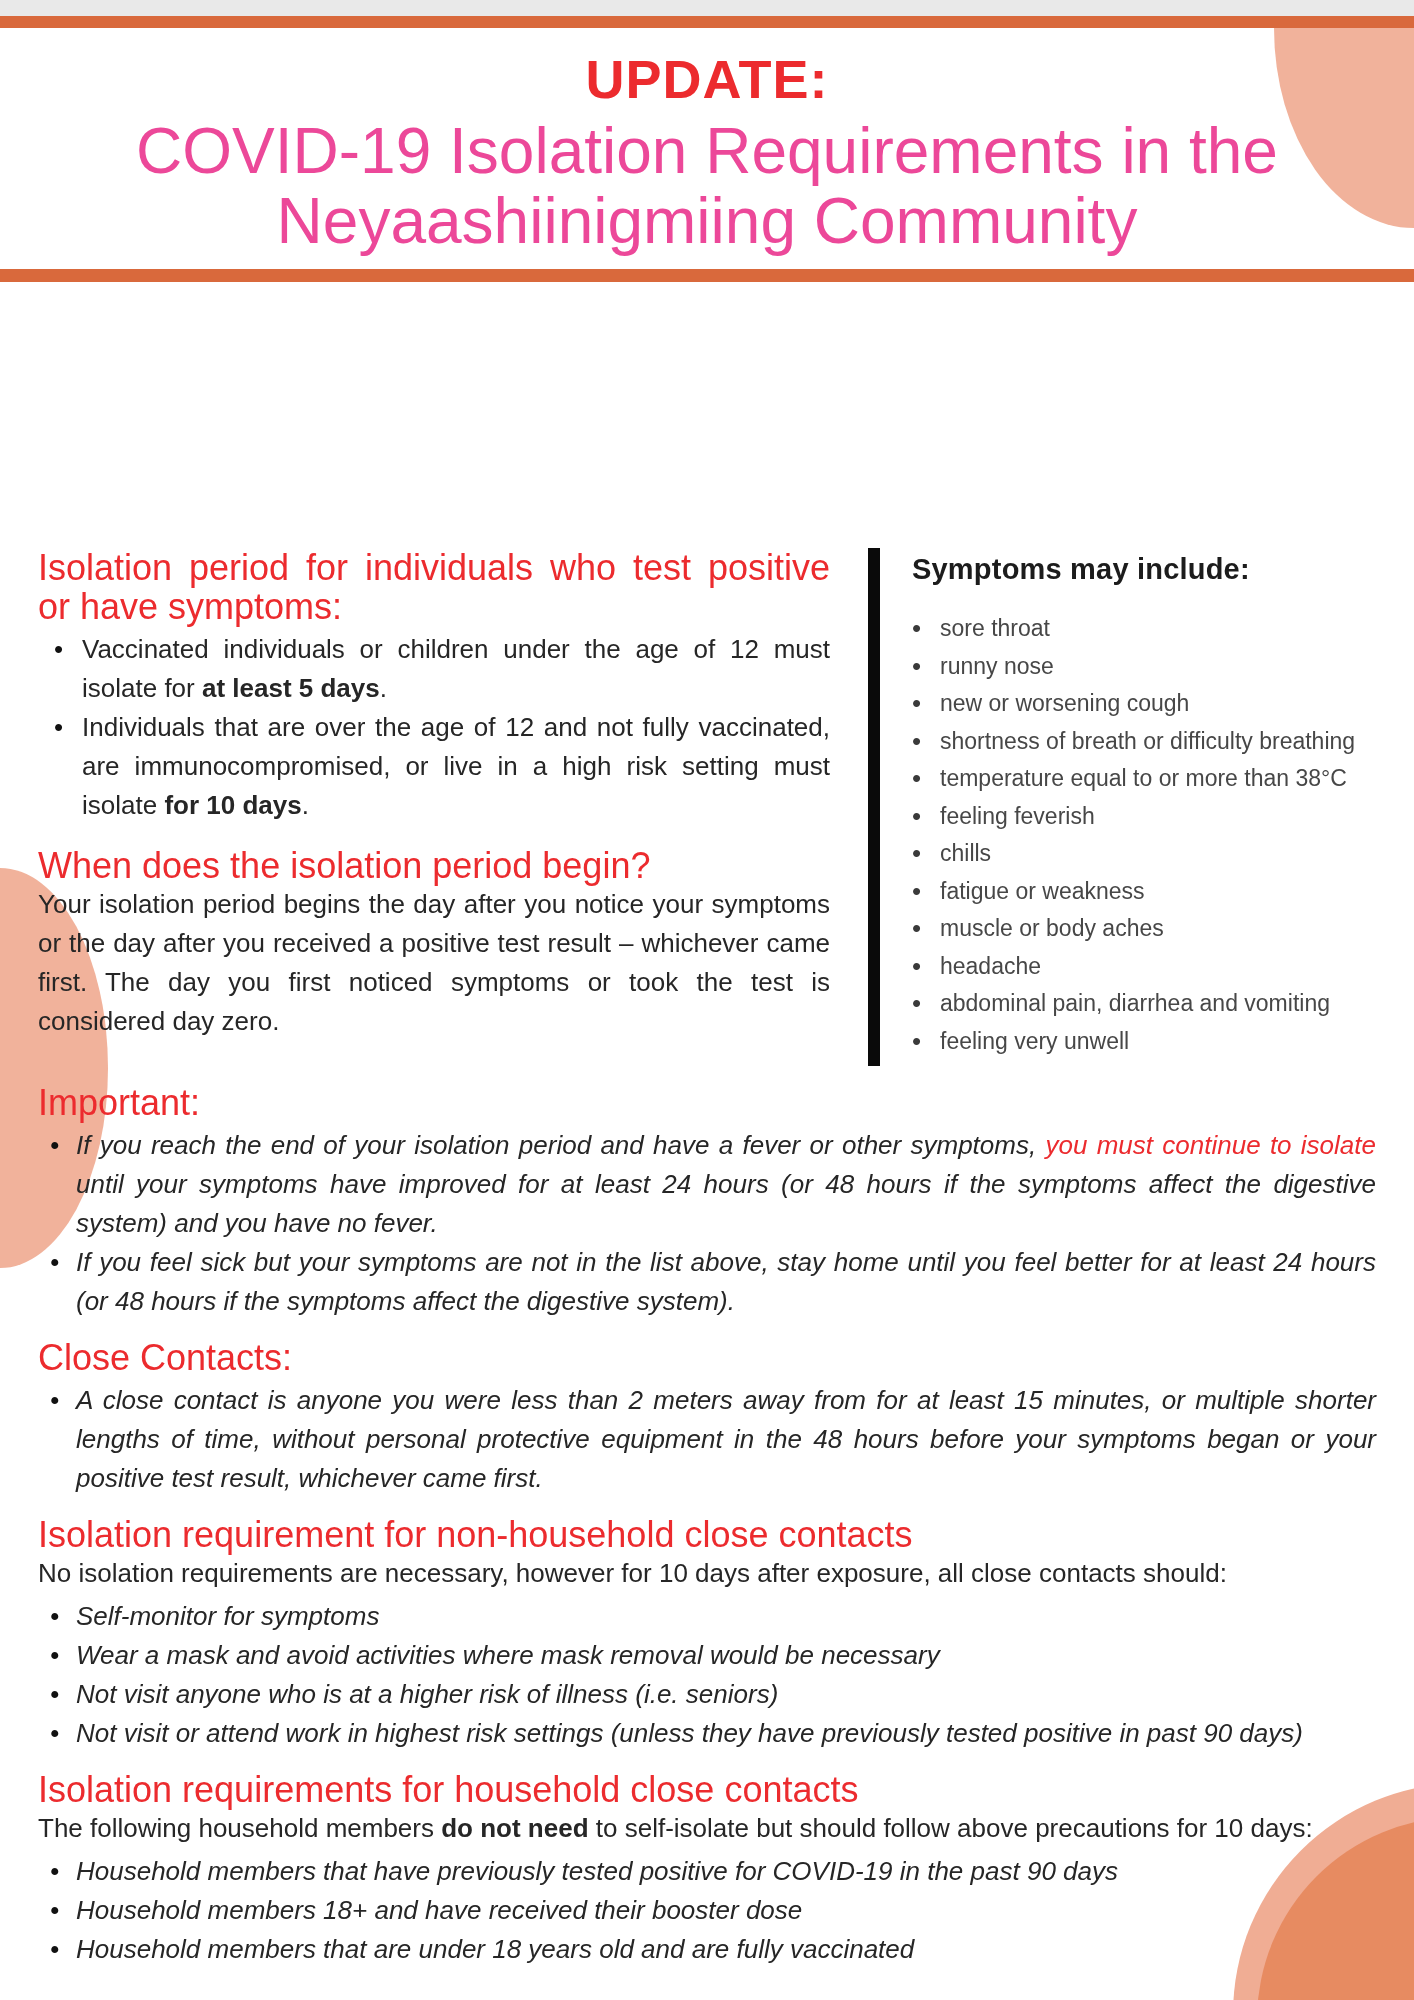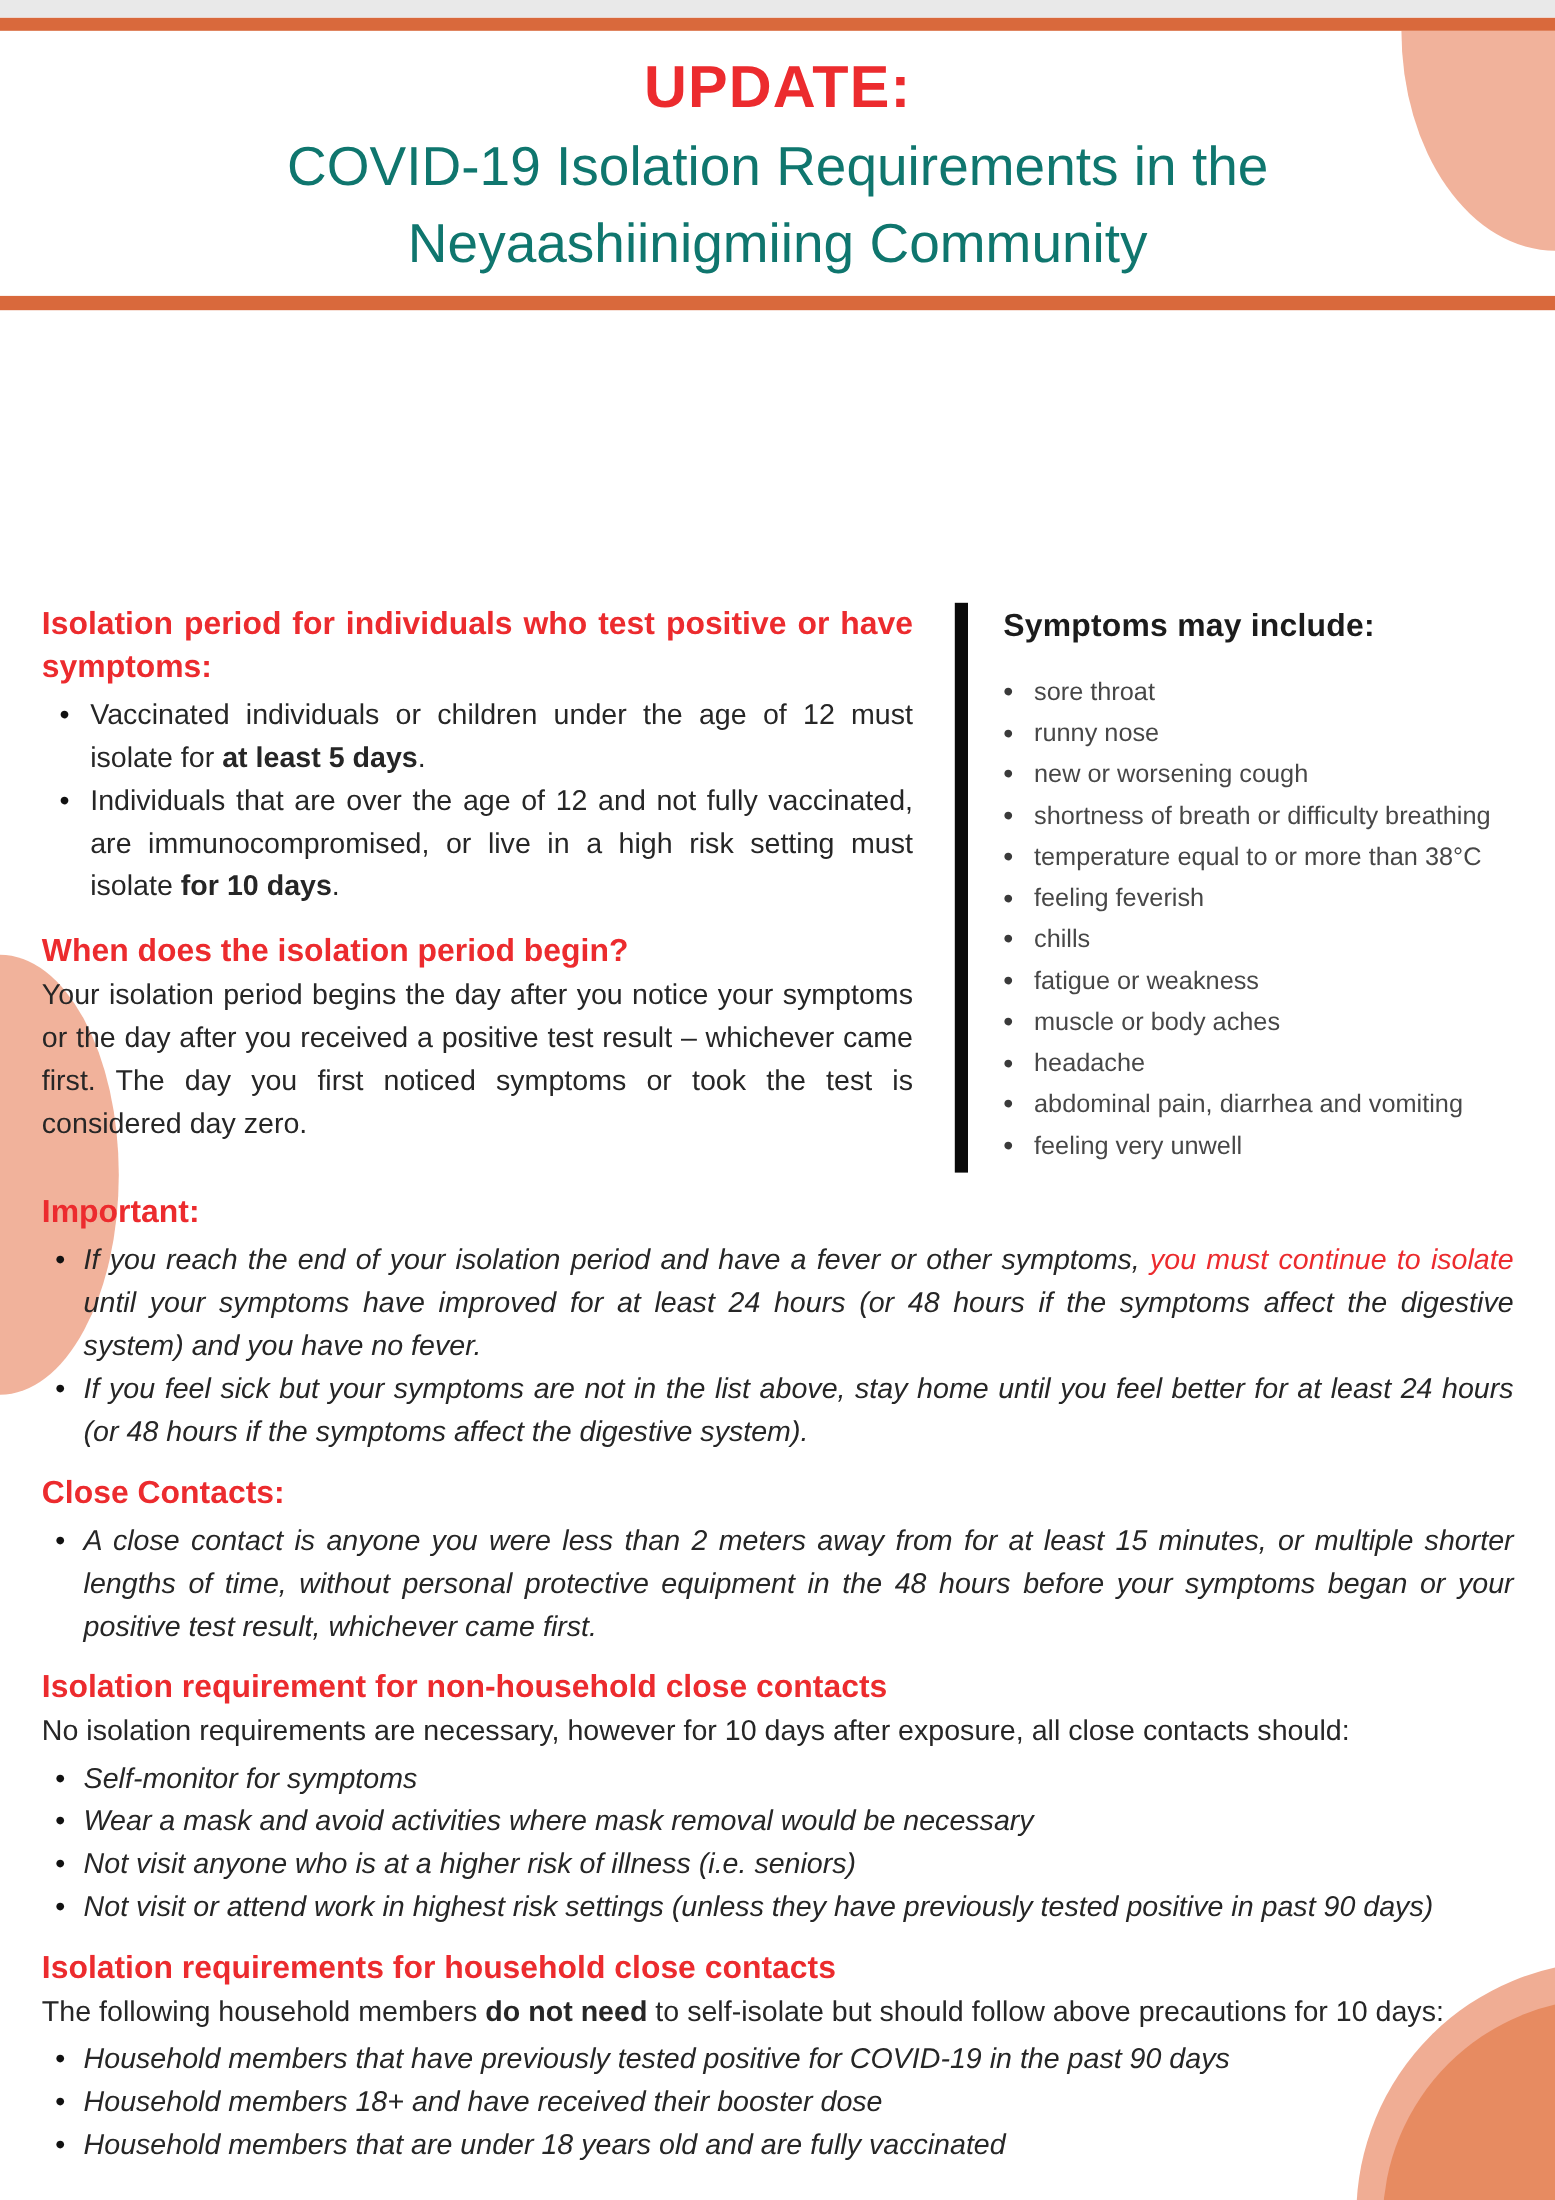--- a/index.html
+++ b/index.html
@@ -36,29 +36,29 @@
     left:1257px; top:1801px; background:#e78b61; z-index:2;
   }
 
   
   .header { position:relative; padding-top:34px; text-align:center; z-index:3; }
   .update-label {
     font-size:54px; font-weight:700; letter-spacing:1px;
     color:#ec2b2e; line-height:58px; margin:0;
   }
   .page-title {
-    font-size:50px; font-weight:500; color:#0f766e;
+    font-size:64px; font-weight:500; color:#ec4899;
     line-height:70px; margin:8px 0 0 0;
   }
 
   
   .content { position:relative; z-index:3; padding:292px 38px 0 38px; box-sizing:border-box; }
   .content, .content * { font-size:26px; line-height:39px; }
 
-  .red-heading { color:#ec2b2e; font-size:29px; line-height:39px; font-weight:700; margin:0; }
+  .red-heading { color:#ec2b2e; font-size:36px; line-height:39px; font-weight:400; margin:0; }
   .justify { text-align:justify; }
 
   .columns { display:flex; align-items:flex-start; }
   .col-left  { width:792px; flex:none; }
   .col-right { flex:1; margin-left:38px; border-left:12px solid #0a0a0a; padding:4px 0 6px 26px; }
 
   p.body-text { margin:0; color:#262626; }
 
   ul.bullets { list-style:none; margin:4px 0 0 0; padding:0; color:#262626; }
   ul.bullets li { position:relative; padding-left:44px; margin:0; }

